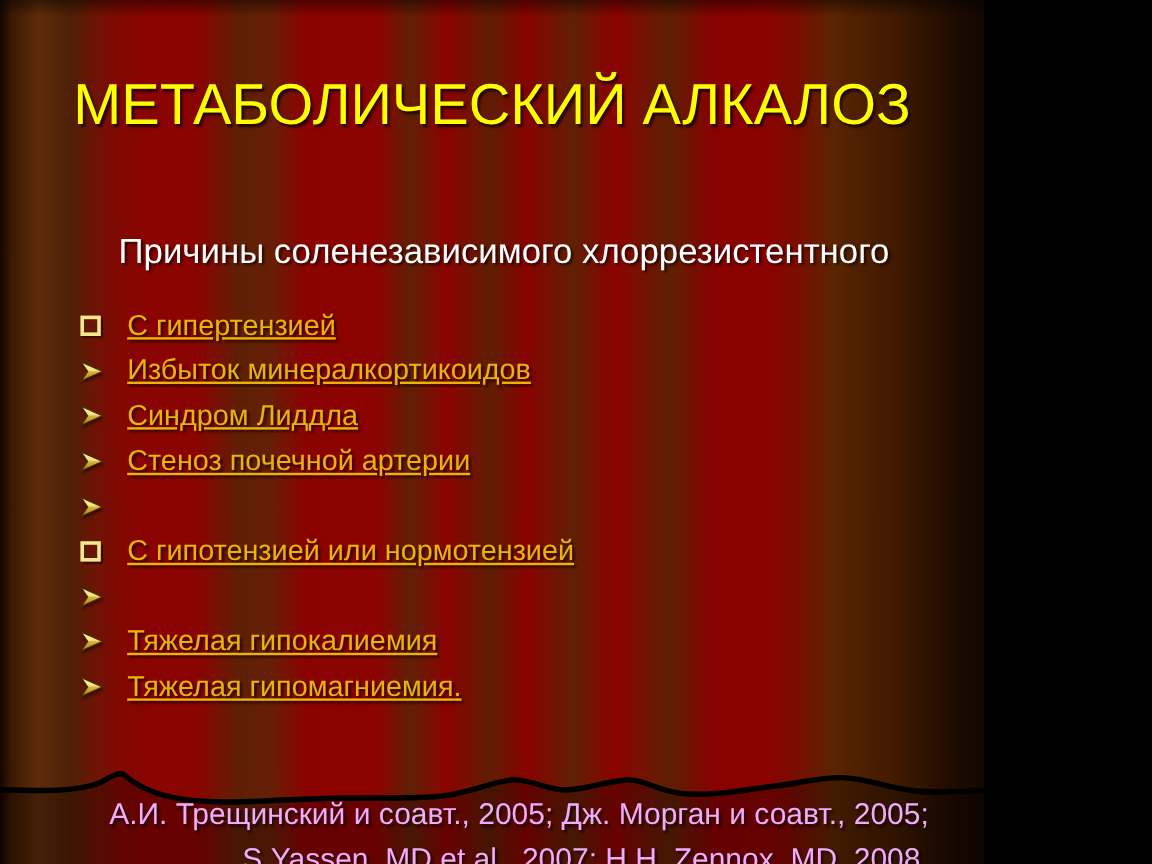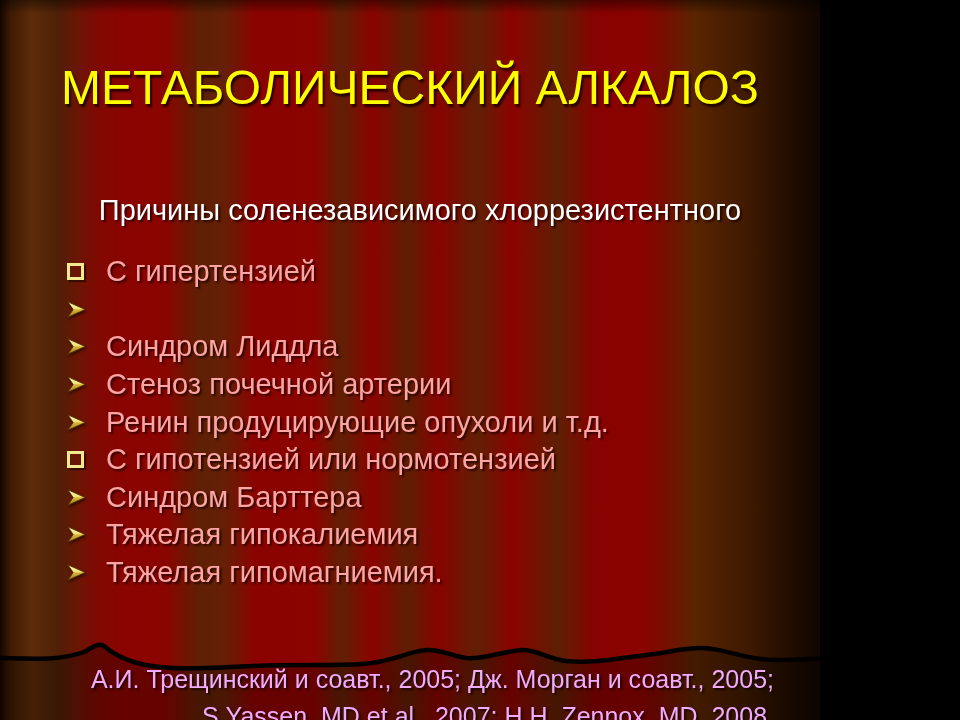--- a/index.html
+++ b/index.html
@@ -44,22 +44,23 @@
   }
   .bullets li{display:flex;align-items:center;height:37.6px;}
   .marker-wrap{width:28px;flex:none;display:flex;align-items:center;}
   .sq{
     display:inline-block;width:11px;height:11px;margin-left:3px;
     border:3.5px solid #f2e88e;
     box-shadow:2px 2px 1px rgba(30,8,0,0.65);
   }
   .arrow{width:25px;height:23px;display:block;filter:drop-shadow(1px 2px 1px rgba(25,5,0,0.6));}
   .btxt{
-    font-size:29px;color:#fca5a5;margin-left:14px;white-space:nowrap;
+    font-size:24px;color:#eab308;margin-left:14px;white-space:nowrap;
     text-shadow:2px 2px 2px rgba(25,2,0,0.75);
+    text-decoration:underline;
   }
   .citations{
     position:absolute;top:629px;right:46px;text-align:right;
     font-size:25px;line-height:37px;color:#f0abfc;
     text-shadow:2px 2px 2px rgba(20,2,0,0.8);
     margin-top:32px;
   }
 </style>
 </head>
 <body>
@@ -111,20 +112,21 @@
           <span class="sq"></span>
         </span>
       <span class="btxt">С гипертензией</span>
     </li>
     <li>
       <span class="marker-wrap">
           <svg class="arrow" viewBox="0 0 24 24">
             <polygon points="3,4 21,12 3,20 8.5,12" fill="url(#arrowGrad)" stroke="#4a3000" stroke-width="0.9"></polygon>
           </svg>
         </span>
+      <span class="btxt">Избыток минералкортикоидов</span>
     </li>
     <li>
       <span class="marker-wrap">
           <svg class="arrow" viewBox="0 0 24 24">
             <polygon points="3,4 21,12 3,20 8.5,12" fill="url(#arrowGrad)" stroke="#4a3000" stroke-width="0.9"></polygon>
           </svg>
         </span>
       <span class="btxt">Синдром Лиддла</span>
     </li>
     <li>
@@ -134,35 +136,33 @@
           </svg>
         </span>
       <span class="btxt">Стеноз почечной артерии</span>
     </li>
     <li>
       <span class="marker-wrap">
           <svg class="arrow" viewBox="0 0 24 24">
             <polygon points="3,4 21,12 3,20 8.5,12" fill="url(#arrowGrad)" stroke="#4a3000" stroke-width="0.9"></polygon>
           </svg>
         </span>
-      <span class="btxt">Ренин продуцирующие опухоли и т.д.</span>
     </li>
     <li>
       <span class="marker-wrap">
           <span class="sq"></span>
         </span>
       <span class="btxt">С гипотензией или нормотензией</span>
     </li>
     <li>
       <span class="marker-wrap">
           <svg class="arrow" viewBox="0 0 24 24">
             <polygon points="3,4 21,12 3,20 8.5,12" fill="url(#arrowGrad)" stroke="#4a3000" stroke-width="0.9"></polygon>
           </svg>
         </span>
-      <span class="btxt">Синдром Барттера</span>
     </li>
     <li>
       <span class="marker-wrap">
           <svg class="arrow" viewBox="0 0 24 24">
             <polygon points="3,4 21,12 3,20 8.5,12" fill="url(#arrowGrad)" stroke="#4a3000" stroke-width="0.9"></polygon>
           </svg>
         </span>
       <span class="btxt">Тяжелая гипокалиемия</span>
     </li>
     <li>

